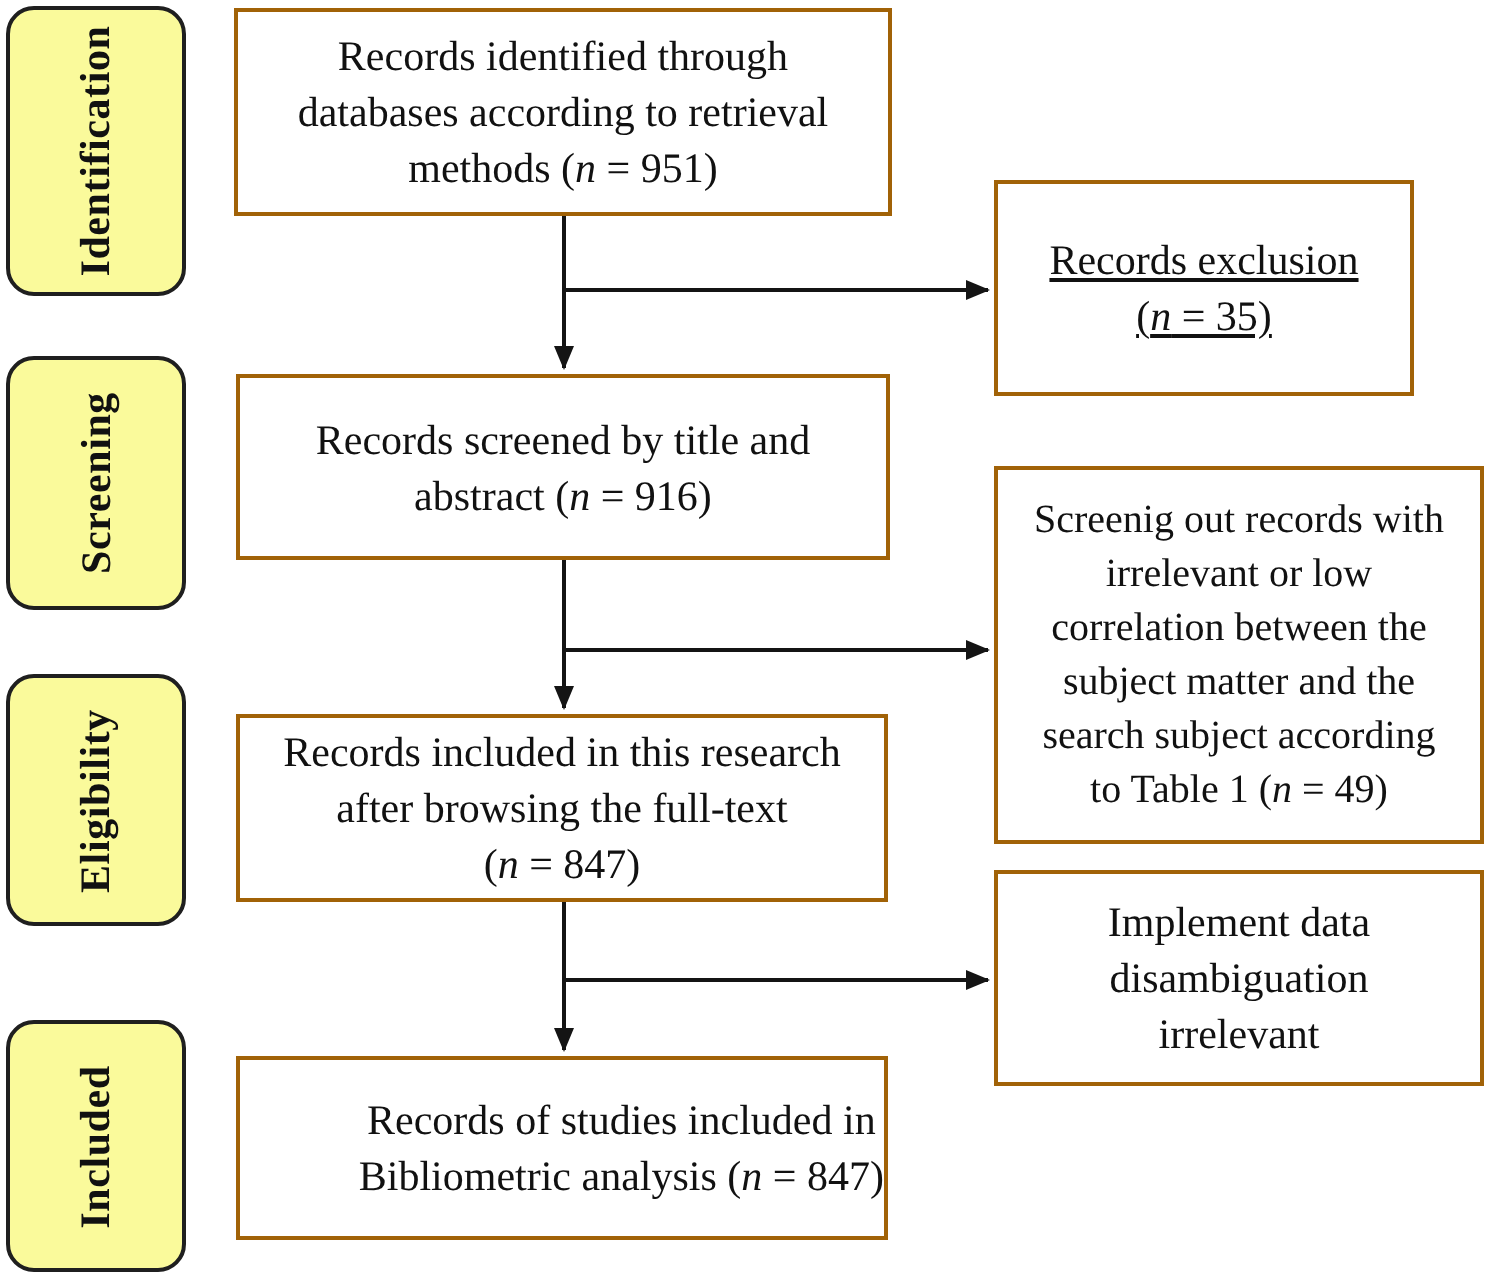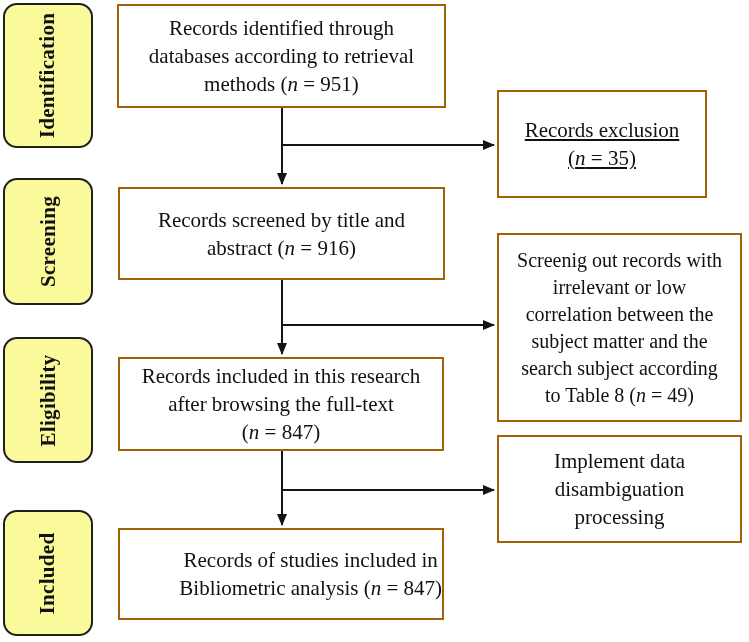--- a/index.html
+++ b/index.html
@@ -108,20 +108,20 @@
 
   <div class="box" style="left:118px; top:528px; width:326px; height:92px;justify-content:flex-end;">
     <p><span>Records of studies included in</span><br><span>Bibliometric analysis (</span><i>n</i><span> = 847)</span></p>
   </div>
 
   <div class="box" style="left:497px; top:90px; width:210px; height:108px;text-decoration:underline;">
     <p><span>Records exclusion</span><br><span>(</span><i>n</i><span> = 35)</span></p>
   </div>
 
   <div class="box small" style="left:497px; top:233px; width:245px; height:189px;">
-    <p><span>Screenig out records with</span><br><span>irrelevant or low</span><br><span>correlation between the</span><br><span>subject matter and the</span><br><span>search subject according</span><br><span>to Table 8 (</span><i>n</i><span> = 49)</span></p>
+    <p><span>Screenig out records with</span><br><span>irrelevant or low</span><br><span>correlation between the</span><br><span>subject matter and the</span><br><span>search subject according</span><br><span>to Table 1 (</span><i>n</i><span> = 49)</span></p>
   </div>
 
   <div class="box" style="left:497px; top:435px; width:245px; height:108px;">
-    <p><span>Implement data</span><br><span>disambiguation</span><br><span>processing</span></p>
+    <p><span>Implement data</span><br><span>disambiguation</span><br><span>irrelevant</span></p>
   </div>
 
 </div>
 
 </body></html>

